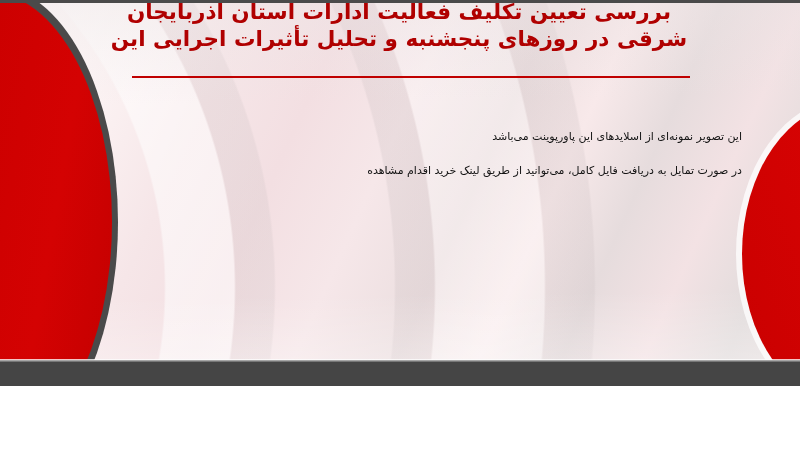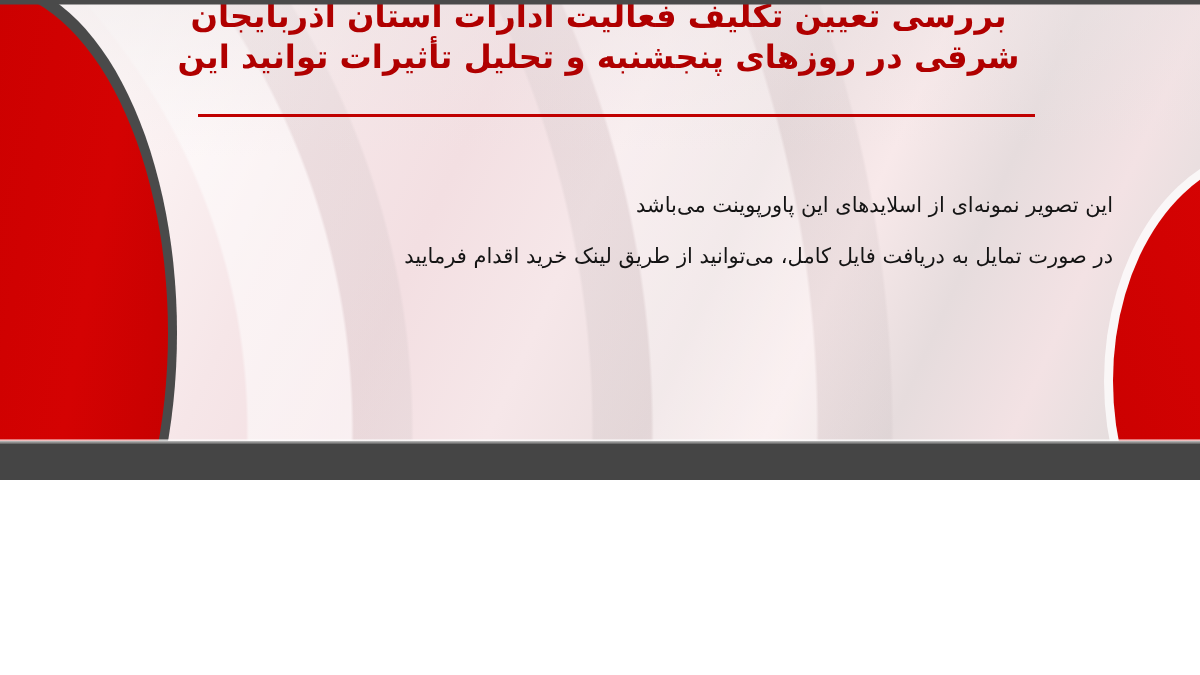--- a/index.html
+++ b/index.html
@@ -3,21 +3,21 @@
 <meta charset="utf-8">
 <style>
   html, body {
     margin: 0;
     padding: 0;
     background: #ffffff;
   }
   #slide {
     position: relative;
     width: 800px;
-    height: 320px;
+    height: 386px;
     overflow: hidden;
     background: #3f3f3f;
     font-family: "DejaVu Sans", "Liberation Sans", sans-serif;
   }
 
   
   .frame-dark {
     position: absolute;
     inset: 0;
     background: #444444;
@@ -160,21 +160,21 @@
     position: absolute;
     right: 58px;
     top: 120px;
     width: 660px;
     text-align: right;
     direction: rtl;
     z-index: 6;
   }
   .body-line {
     color: #141414;
-    font-size: 14px;
+    font-size: 11px;
     font-weight: 400;
     line-height: 34px;
     white-space: nowrap;
   }
 
   
   .bottom-band {
     position: absolute;
     left: 0;
     bottom: 0;
@@ -218,27 +218,27 @@
   </div>
 
   <div class="ellipse-right-halo"></div>
   <div class="ellipse-right"></div>
 
   <div class="ellipse-left-outline"></div>
   <div class="ellipse-left"></div>
 
   <div class="title-block">
     <div class="title-line">بررسی تعیین تکلیف فعالیت ادارات استان آذربایجان</div>
-    <div class="title-line">شرقی در روزهای پنجشنبه و تحلیل تأثیرات توانید این</div>
+    <div class="title-line">شرقی در روزهای پنجشنبه و تحلیل تأثیرات اجرایی این</div>
   </div>
 
   <div class="title-rule"></div>
 
   <div class="body-block">
     <div class="body-line">این تصویر نمونه‌ای از اسلایدهای این پاورپوینت می‌باشد</div>
-    <div class="body-line">در صورت تمایل به دریافت فایل کامل، می‌توانید از طریق لینک خرید اقدام فرمایید</div>
+    <div class="body-line">در صورت تمایل به دریافت فایل کامل، می‌توانید از طریق لینک خرید اقدام مشاهده</div>
   </div>
 
   <div class="top-band"></div>
   <div class="bottom-band-sheen"></div>
   <div class="bottom-band"></div>
 
 </div>
 
 </body></html>

